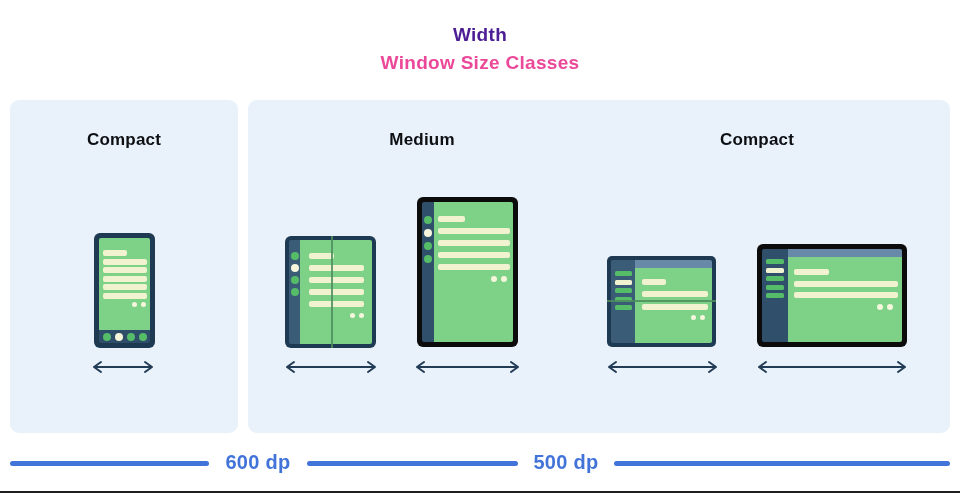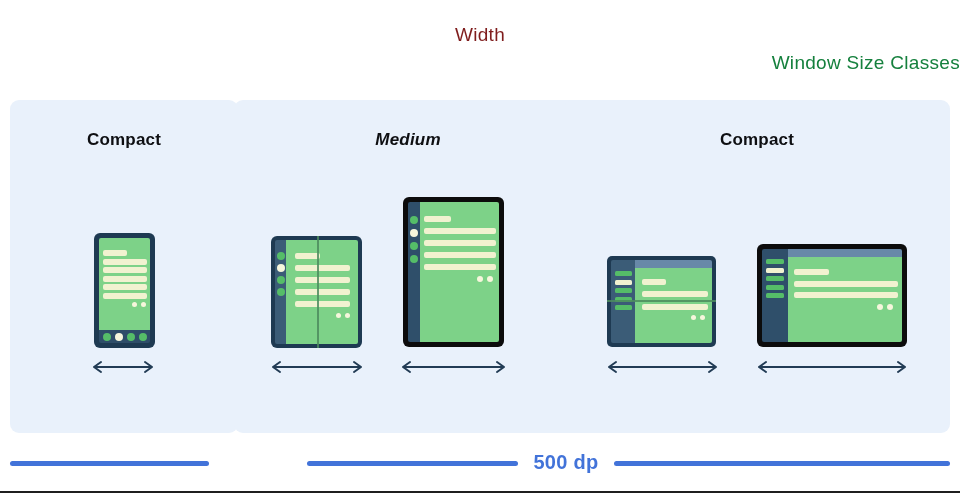--- a/index.html
+++ b/index.html
@@ -2,28 +2,28 @@
 <html><head>
 <meta charset="utf-8">
 <style>
   html,body{margin:0;padding:0;}
   body{width:960px;height:494px;position:relative;background:#ffffff;
        font-family:"Liberation Sans", sans-serif;overflow:hidden;}
   .stage{position:absolute;inset:0;}
 
   
   .hdr-title{position:absolute;top:24px;left:0;width:100%;text-align:center;
-             font-size:19px;font-weight:normal;color:#7f1d1d;letter-spacing:.3px;}
-  .hdr-sub{position:absolute;top:52px;left:0;width:100%;text-align:right;
-           font-size:19px;font-weight:normal;color:#15803d;letter-spacing:.3px;}
+             font-size:19px;font-weight:bold;color:#4c1d95;letter-spacing:.3px;}
+  .hdr-sub{position:absolute;top:52px;left:0;width:100%;text-align:center;
+           font-size:19px;font-weight:bold;color:#ec4899;letter-spacing:.3px;}
 
   
   .panel{position:absolute;top:100px;height:333px;background:#e9f1fb;border-radius:9px;}
   #panel-compact{left:10px;width:228px;}
-  #panel-medium{left:234px;width:348px;font-style:italic;}
+  #panel-medium{left:248px;width:348px;}
   #panel-expanded{left:564px;width:386px;}
   .panel-title{position:absolute;top:30px;left:0;width:100%;text-align:center;
                font-size:17px;font-weight:bold;color:#0e0f12;letter-spacing:.2px;}
 
   
   .sk{background:#f1f2d0;border-radius:2px;}
   .dot{border-radius:50%;flex:0 0 auto;}
   .dot.green{background:#55bd68;}
   .dot.cream{background:#f6f6dc;}
   .mini{width:17px;height:5px;border-radius:1.5px;flex:0 0 auto;}
@@ -273,18 +273,19 @@
       </svg>
     </div>
     <div class="warrow" id="arr-exp2">
       <svg viewBox="0 0 152 14" xmlns="http://www.w3.org/2000/svg">
         <path d="M10 2 L3 7 L10 12 M3 7 H149 M142 2 L149 7 L142 12" fill="none" stroke="#223c55" stroke-width="2" stroke-linecap="round" stroke-linejoin="round"></path>
       </svg>
     </div>
   </div>
 
   <div class="ruler-seg" id="seg1"></div>
+  <div class="ruler-label" id="bp600">600 dp</div>
   <div class="ruler-seg" id="seg2"></div>
   <div class="ruler-label" id="bp840">500 dp</div>
   <div class="ruler-seg" id="seg3"></div>
 
   <div class="bottom-rule"></div>
 </div>
 
 </body></html>

